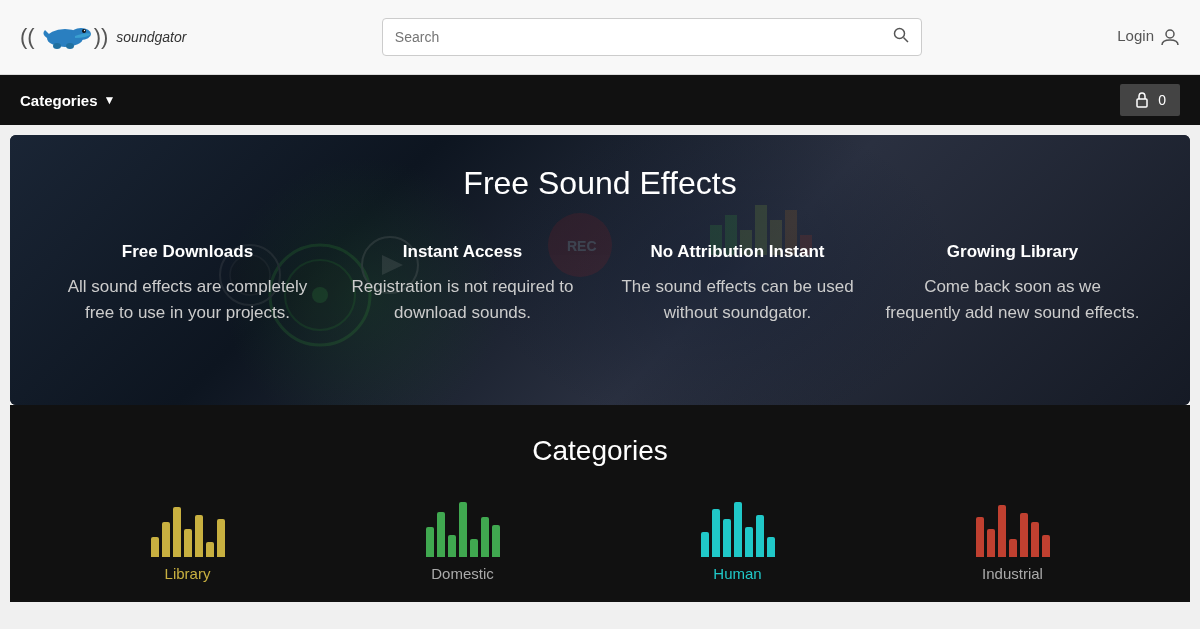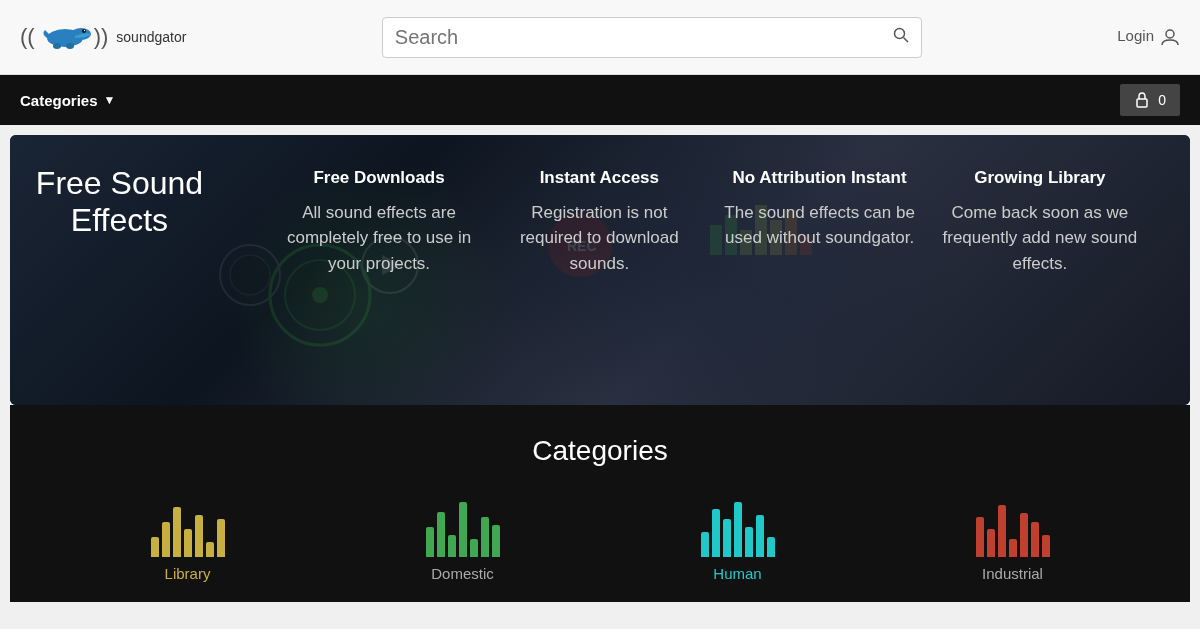--- a/index.html
+++ b/index.html
@@ -16,41 +16,42 @@
       border-bottom: 1px solid #ddd;
     }
     .logo-area {
       display: flex;
       align-items: center;
       gap: 8px;
     }
     .logo-text {
       font-size: 14px;
       color: #333;
+      font-style: italic;
     }
     .search-area {
       display: flex;
       align-items: center;
       flex: 1;
       max-width: 540px;
       margin: 0 40px;
     }
     .search-box {
       display: flex;
       align-items: center;
       background: white;
       border: 1px solid #ccc;
       border-radius: 4px;
       width: 100%;
       padding: 8px 12px;
     }
     .search-input {
       border: none;
       outline: none;
-      font-size: 20px;
+      font-size: 14px;
       color: #aaa;
       flex: 1;
       background: transparent;
     }
     .search-icon-btn {
       background: none;
       border: none;
       cursor: pointer;
       font-size: 16px;
       color: #555;
@@ -125,20 +126,21 @@
       position: absolute;
       inset: 0;
       background:
         radial-gradient(ellipse 200px 200px at 30% 60%, rgba(30,80,40,0.3) 0%, transparent 70%),
         radial-gradient(ellipse 300px 200px at 60% 50%, rgba(20,30,50,0.5) 0%, transparent 80%);
     }
     .hero-content {
       position: relative;
       z-index: 2;
       display: flex;
+      flex-direction: column;
       align-items: center;
       padding-top: 30px;
     }
     .hero-title {
       color: white;
       font-size: 32px;
       font-weight: normal;
       margin-bottom: 40px;
       text-align: center;
     }

